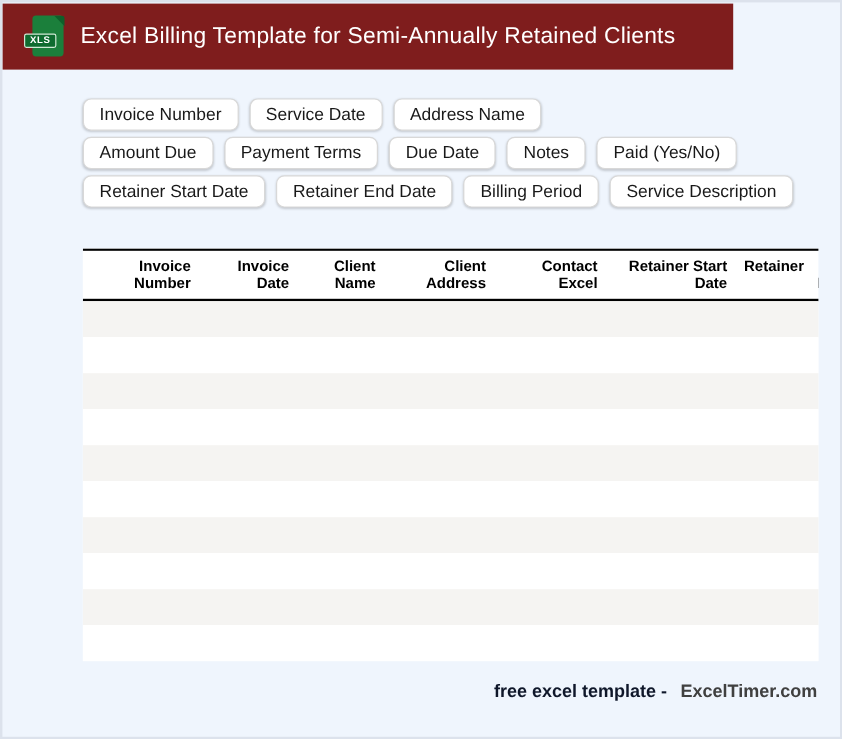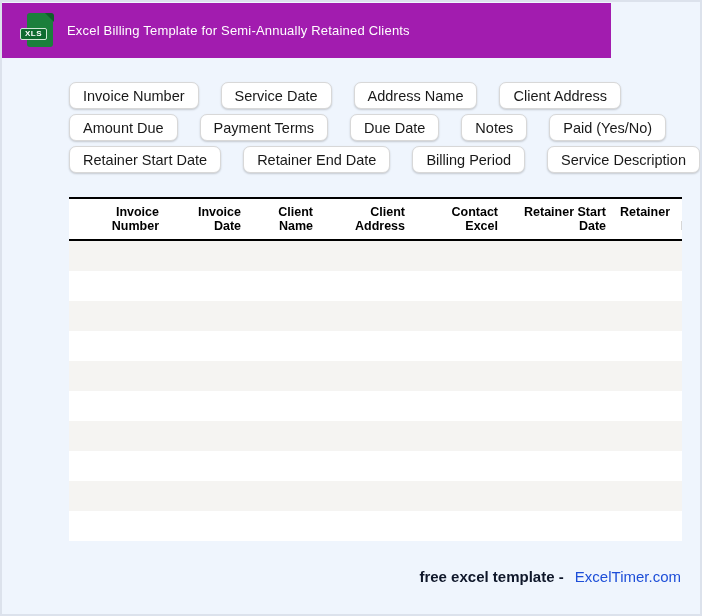--- a/index.html
+++ b/index.html
@@ -18,21 +18,21 @@
     overflow: hidden;
   }
 
   
   .header-bar {
     position: absolute;
     left: 0px;
     top: 1px;
     width: 609px;
     height: 55px;
-    background: #a21caf;
+    background: #7f1d1d;
   }
   .xls-icon {
     position: absolute;
     left: 23px;
     top: 9px;
     width: 32px;
     height: 36px;
   }
   .xls-doc {
     position: absolute;
@@ -69,35 +69,35 @@
   }
   .page-title {
     position: absolute;
     left: 65px;
     top: 0;
     height: 55px;
     display: flex;
     align-items: center;
     margin: 0;
     color: #ffffff;
-    font-size: 13px;
+    font-size: 19px;
     font-weight: 500;
     letter-spacing: 0.2px;
     white-space: nowrap;
   }
 
   
   .tag-rows {
     position: absolute;
     left: 67px;
     top: 80px;
   }
   .tag-row {
     display: flex;
-    gap: 22px;
+    gap: 9px;
     margin-bottom: 5px;
   }
   .pill {
     display: inline-flex;
     align-items: center;
     height: 27px;
     box-sizing: border-box;
     padding: 0 13px;
     background: #ffffff;
     border: 1px solid #d8d8d8;
@@ -106,21 +106,21 @@
     font-size: 14.5px;
     color: #191919;
     white-space: nowrap;
     cursor: default;
   }
 
   
   .table-wrap {
     position: absolute;
     left: 67px;
-    top: 195px;
+    top: 205px;
     width: 613px;
     height: 344px;
     background: #ffffff;
     overflow: hidden;
   }
   .table-inner {
     width: 652px;
   }
   .thead {
     display: grid;
@@ -162,22 +162,22 @@
     right: 19px;
     top: 566px;
     font-size: 15px;
     white-space: nowrap;
   }
   .footer .tagline {
     color: #0f172a;
     font-weight: 700;
   }
   .footer .brand {
-    color: #1d4ed8;
-    font-weight: normal;
+    color: #404040;
+    font-weight: bold;
     margin-left: 7px;
     text-decoration: none;
     cursor: pointer;
   }
 </style>
 </head>
 <body>
 
 <div class="page">
 
@@ -188,21 +188,20 @@
       <div class="xls-band">XLS</div>
     </div>
     <h1 class="page-title">Excel Billing Template for Semi-Annually Retained Clients</h1>
   </div>
 
   <div class="tag-rows">
     <div class="tag-row">
       <span class="pill">Invoice Number</span>
       <span class="pill">Service Date</span>
       <span class="pill">Address Name</span>
-      <span class="pill">Client Address</span>
     </div>
     <div class="tag-row">
       <span class="pill">Amount Due</span>
       <span class="pill">Payment Terms</span>
       <span class="pill">Due Date</span>
       <span class="pill">Notes</span>
       <span class="pill">Paid (Yes/No)</span>
     </div>
     <div class="tag-row">
       <span class="pill">Retainer Start Date</span>

